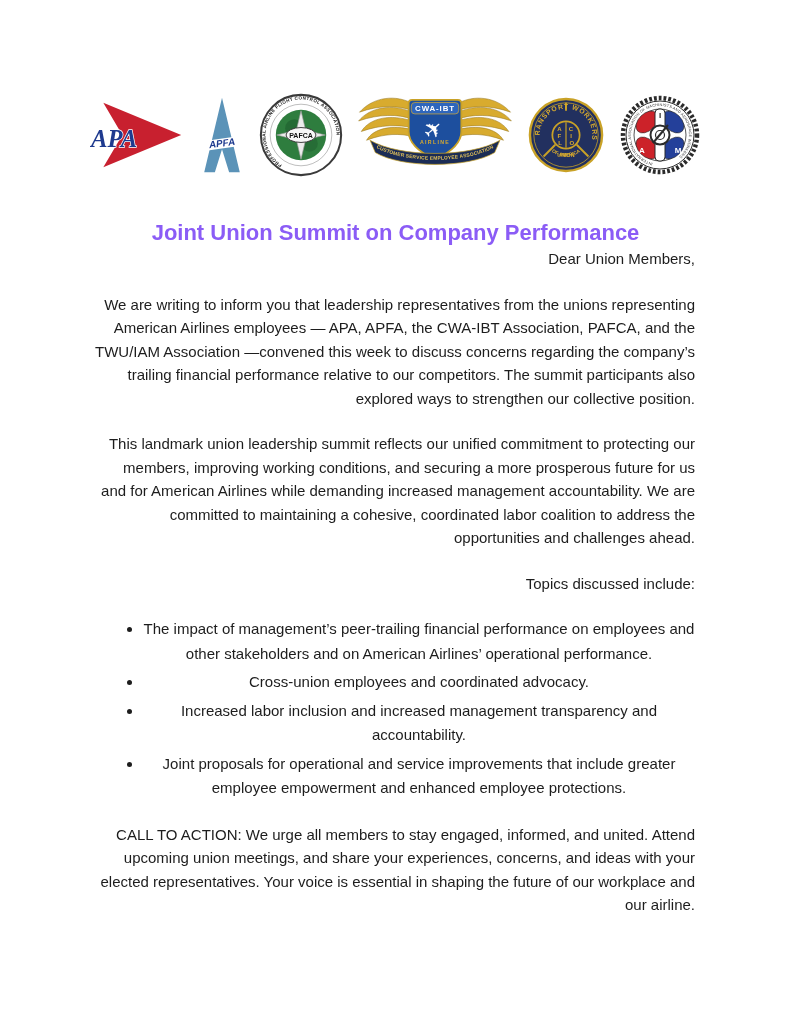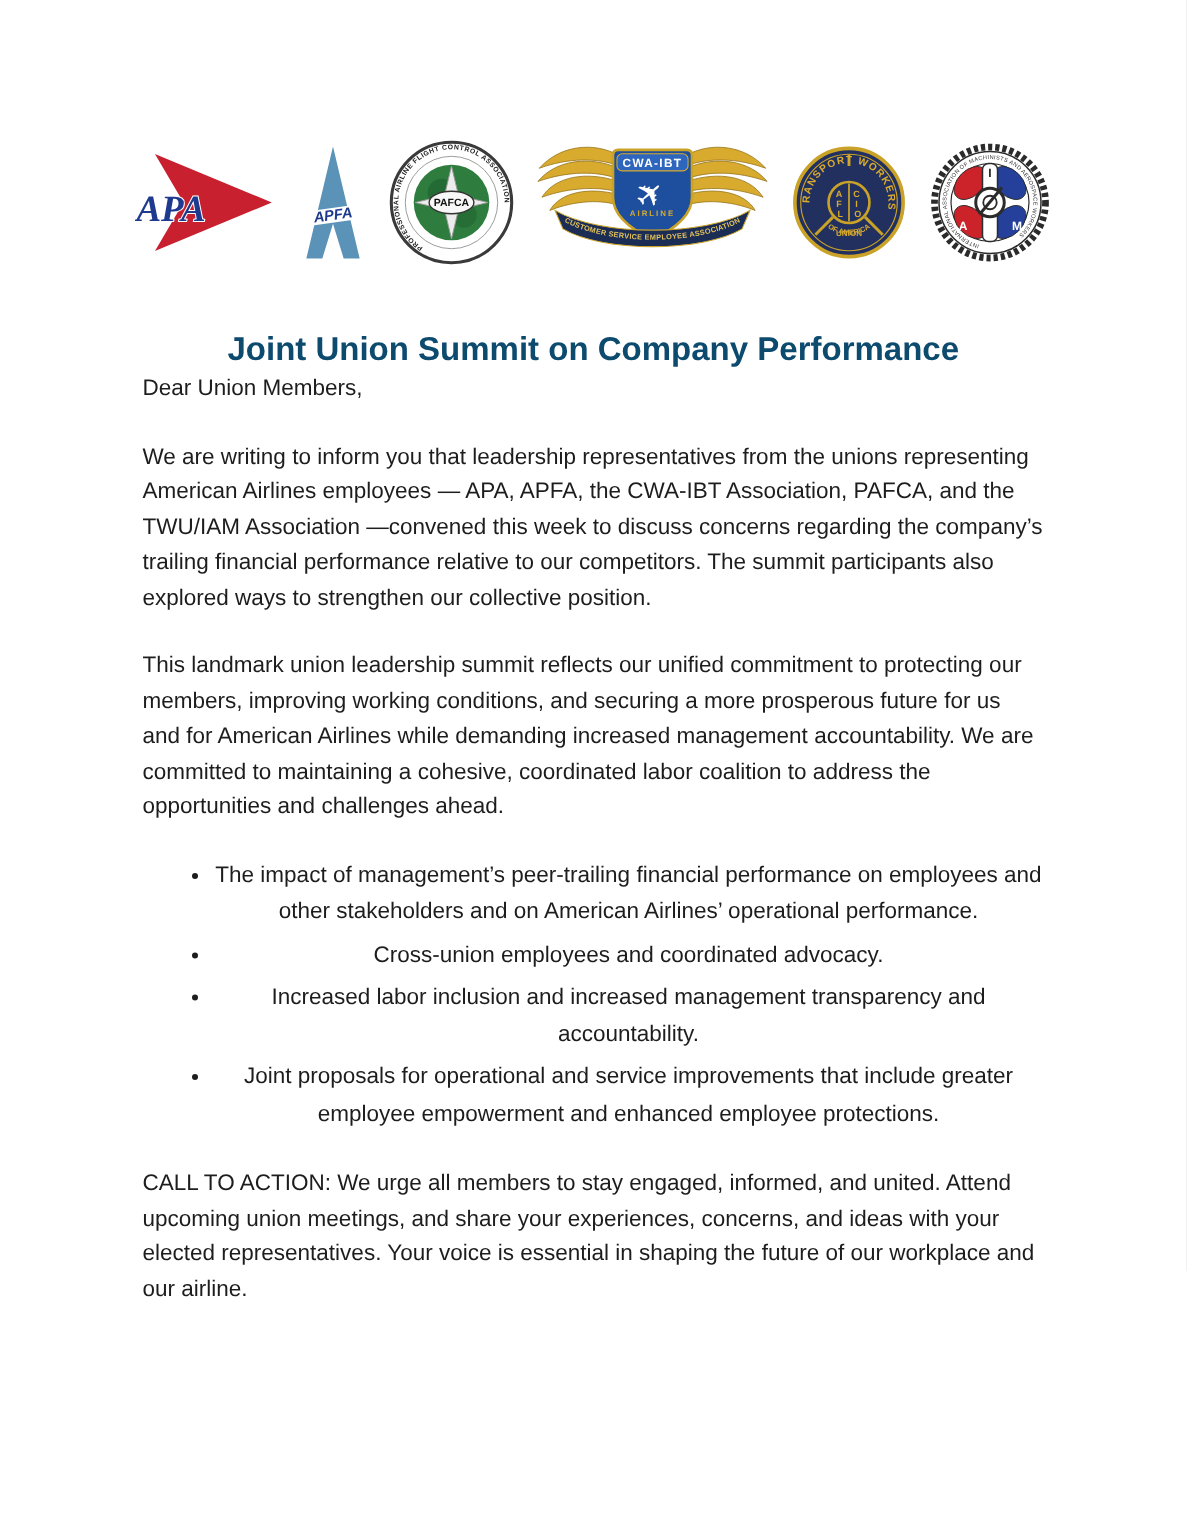--- a/index.html
+++ b/index.html
@@ -8,24 +8,24 @@
     font-family:"Liberation Sans",sans-serif;color:#1d1d1d;
     position:relative;overflow:hidden;box-sizing:border-box;
   }
   .logo-row{
     padding-top:92px;display:flex;justify-content:center;align-items:center;
     gap:13px;height:86px;
   }
   .logo-row svg{display:block;}
   .title{
     margin:40px 70px 0 70px;text-align:center;
-    font-size:22px;font-weight:bold;line-height:29px;color:#0c4a6e;
+    font-size:22px;font-weight:bold;line-height:29px;color:#8b5cf6;
   }
   .content{padding:0 96px 0 95px;font-size:15px;line-height:23.5px;}
-  .content p{margin:0 0 22px 0;}
+  .content p{margin:0 0 22px 0;text-align:right;}
   .salutation{margin-top:24px;}
   ul.topics{margin:0 0 22px 0;padding:0 0 0 48px;text-align:center;}
   ul.topics li{margin:0 0 4px 0;line-height:24.5px;}
   .cta strong{font-weight:normal;}
 </style>
 </head>
 <body>
 
 <div class="page">
 
@@ -150,20 +150,21 @@
     <span>Joint Union Summit on Company Performance</span><br>
   </h1>
 
   <div class="content">
     <p class="salutation">Dear Union Members,</p>
 
     <p>We are writing to inform you that leadership representatives from the unions representing American Airlines employees — APA, APFA, the CWA-IBT Association, PAFCA, and the TWU/IAM Association —convened this week to discuss concerns regarding the company’s trailing financial performance relative to our competitors. The summit participants also explored ways to strengthen our collective position.</p>
 
     <p>This landmark union leadership summit reflects our unified commitment to protecting our members, improving working conditions, and securing a more prosperous future for us and for American Airlines while demanding increased management accountability. We are committed to maintaining a cohesive, coordinated labor coalition to address the opportunities and challenges ahead.</p>
 
+    <p>Topics discussed include:</p>
 
     <ul class="topics">
       <li>The impact of management’s peer-trailing financial performance on employees and other stakeholders and on American Airlines’ operational performance.</li>
       <li>Cross-union employees and coordinated advocacy.</li>
       <li>Increased labor inclusion and increased management transparency and accountability.</li>
       <li>Joint proposals for operational and service improvements that include greater employee empowerment and enhanced employee protections.</li>
     </ul>
 
 
     <p class="cta"><strong>CALL TO ACTION:</strong><span> We urge all members to stay engaged, informed, and united. Attend upcoming union meetings, and share your experiences, concerns, and ideas with your elected representatives. Your voice is essential in shaping the future of our workplace and our airline.</span></p>

